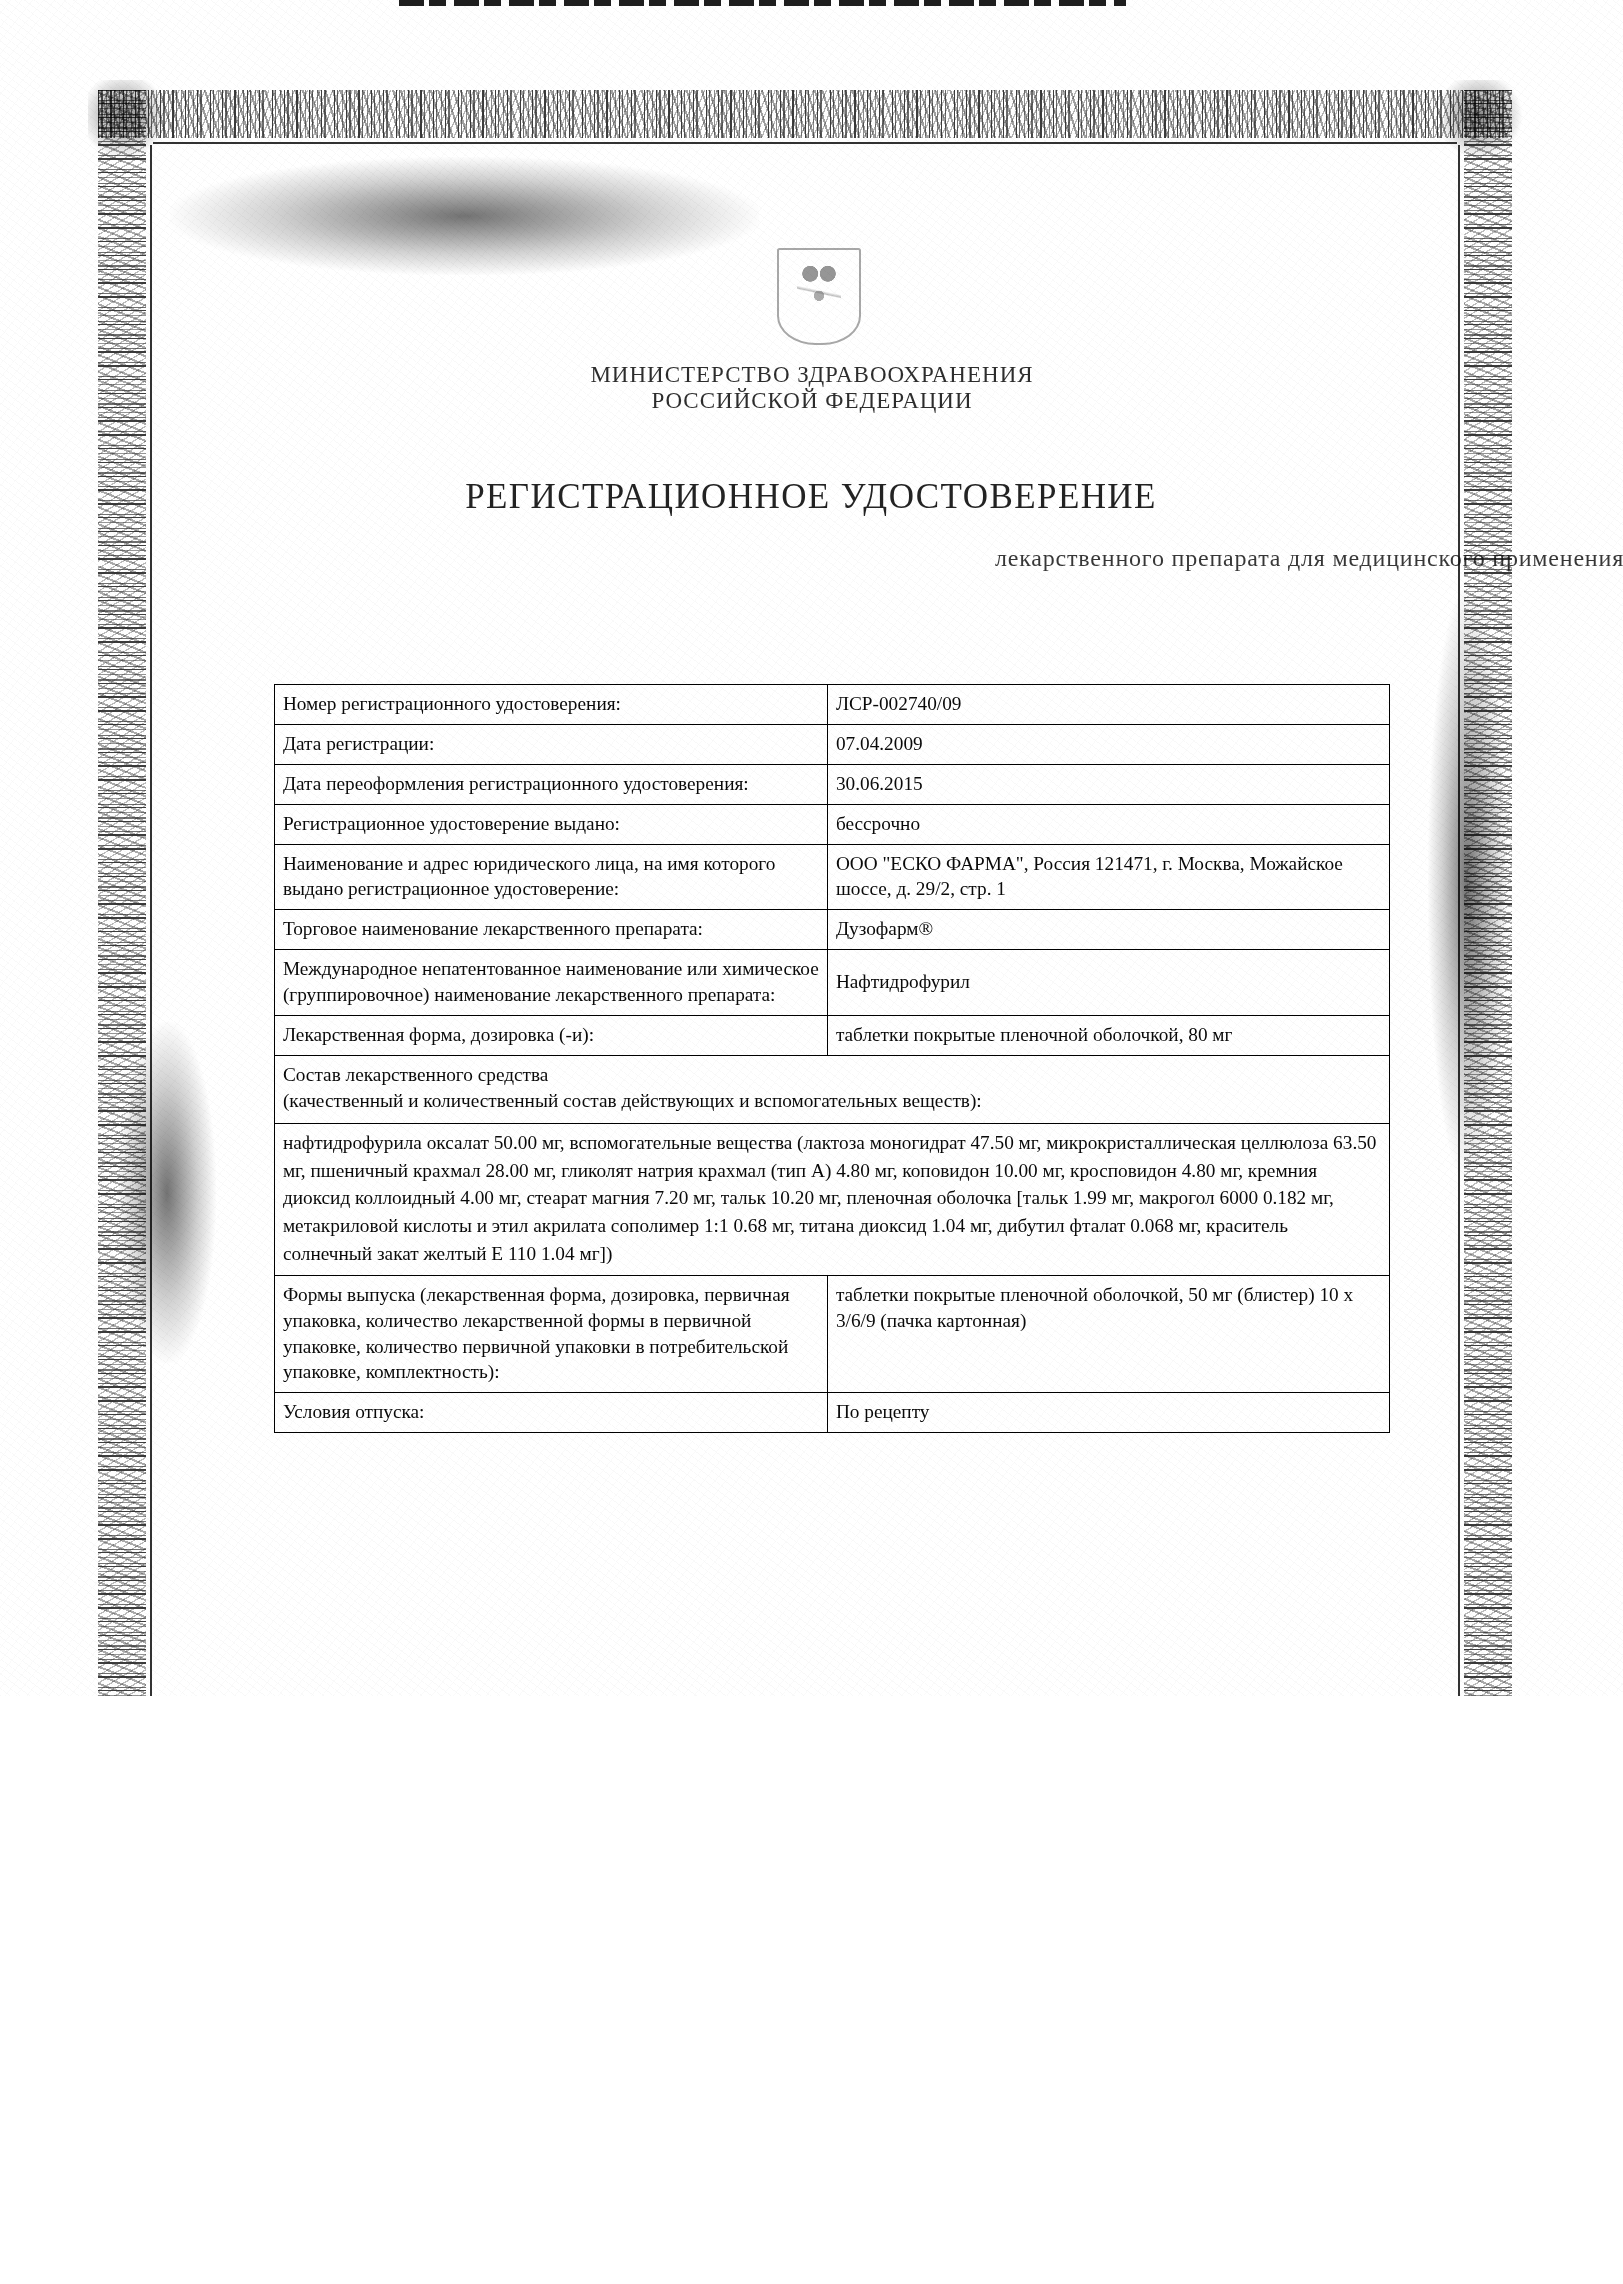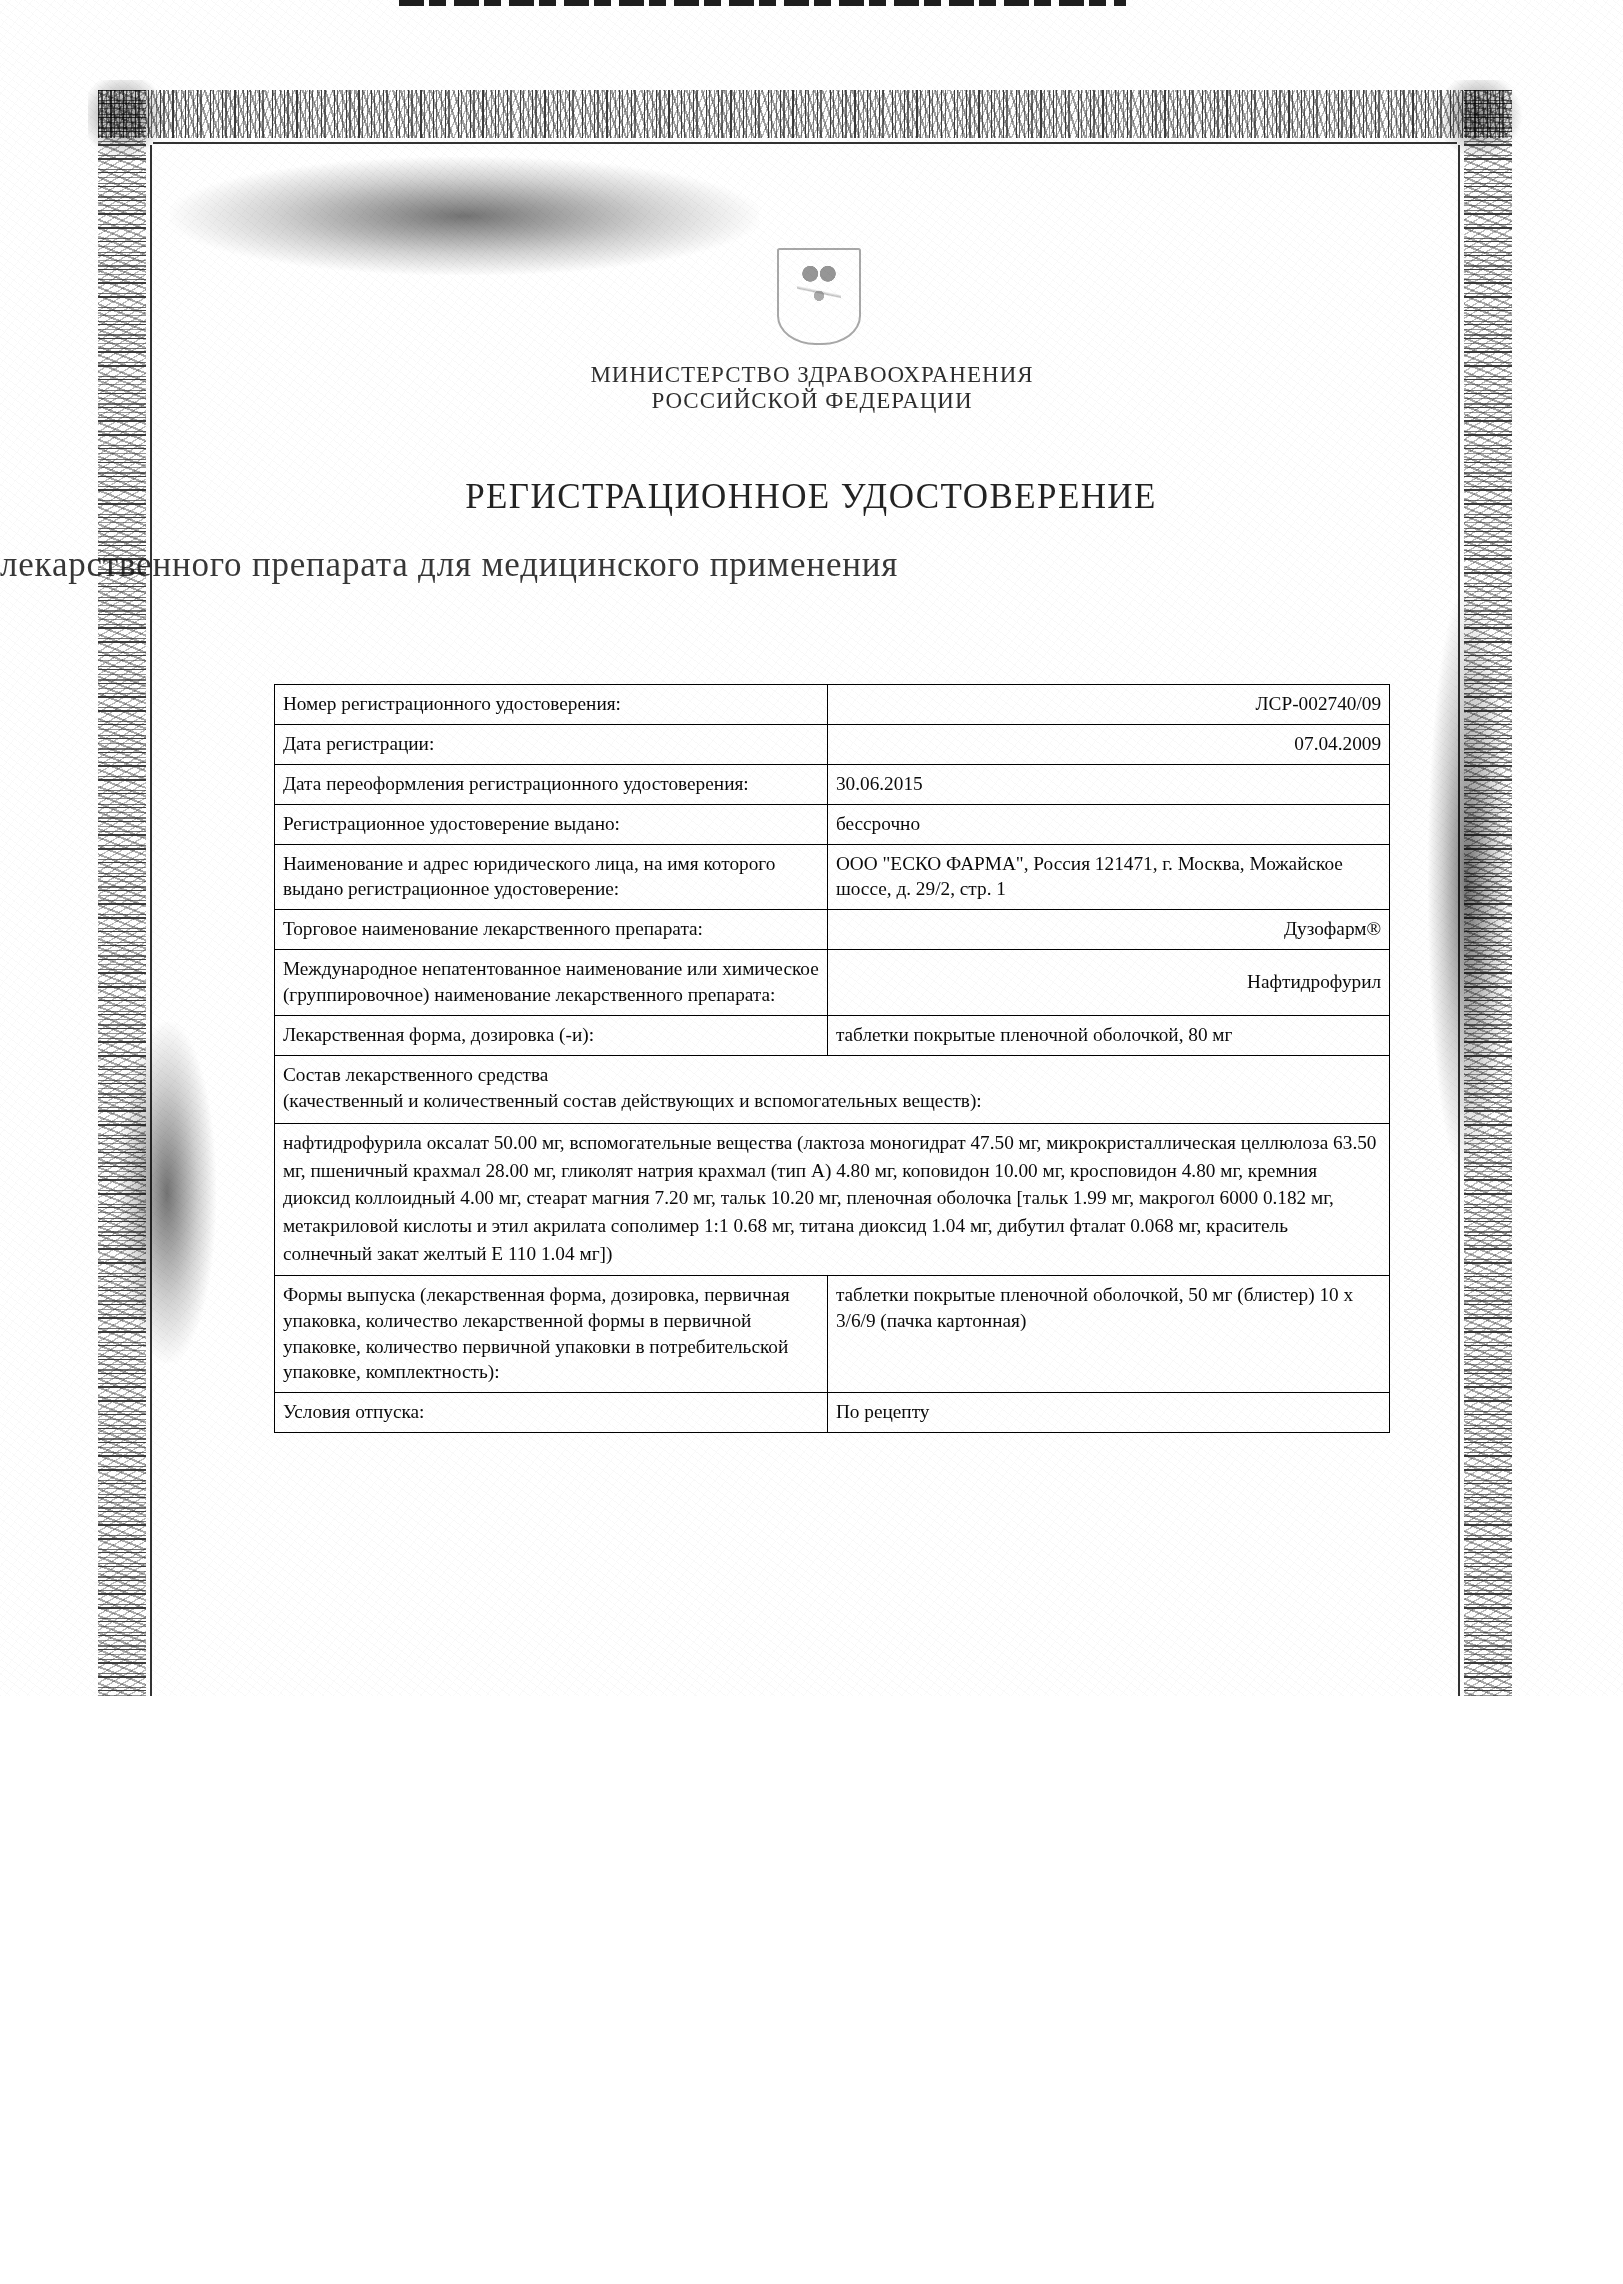--- a/index.html
+++ b/index.html
@@ -162,22 +162,22 @@
     text-align: center;
     font-size: 35px;
     letter-spacing: 1.4px;
     color: #0c0c0c;
     opacity: .9;
   }
   .doc-subtitle {
     position: absolute;
     left: 0; right: 0;
     top: 545px;
-    text-align: left;
-    font-size: 35px;
+    text-align: right;
+    font-size: 24px;
     letter-spacing: 0.8px;
     color: #151515;
     opacity: .85;
   }
 
   
   .reg-table {
     position: absolute;
     left: 274px;
     top: 684px;
@@ -189,21 +189,21 @@
   }
   .reg-table td {
     border: 1.6px solid #000;
     padding: 5.9px 7.9px 7.2px 7.9px;
     vertical-align: top;
     color: #0a0a0a;
   }
   .col-label { width: 553px; }
   .col-value { width: 562px; }
 
-  td.v-center { text-align: right; vertical-align: middle; }
+  td.v-center { text-align: left; vertical-align: middle; }
   td.lbl-mid  { vertical-align: middle; }
   td.val-mid  { vertical-align: middle; }
 
   .composition-head td {
     padding-bottom: 9.2px;
   }
   .composition-body td {
     padding-top: 5px;
     line-height: 1.44;
     margin-left: 28px;

